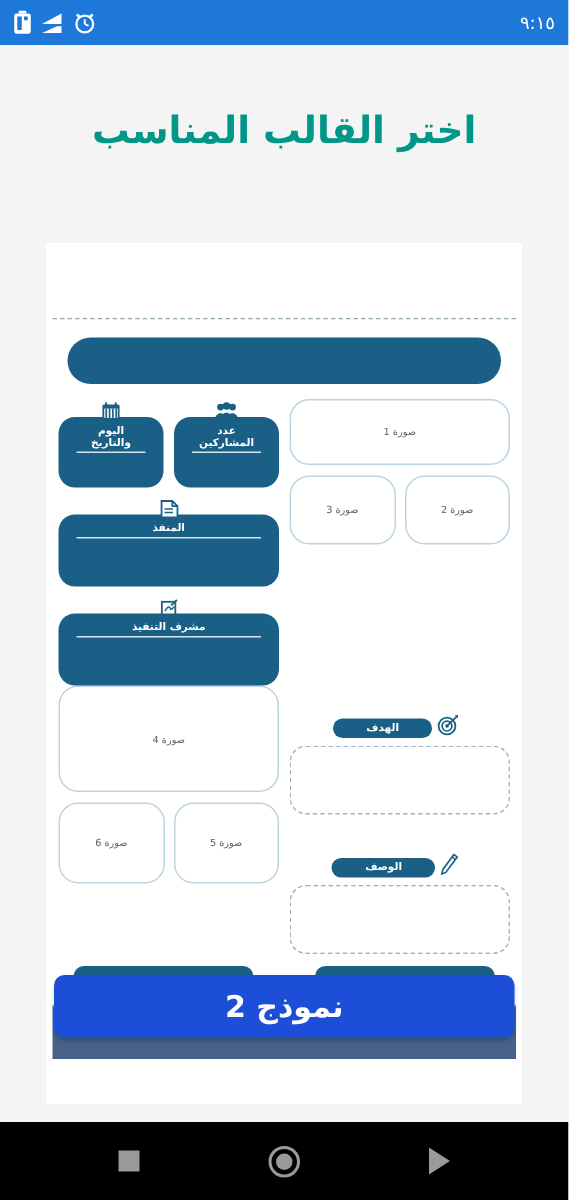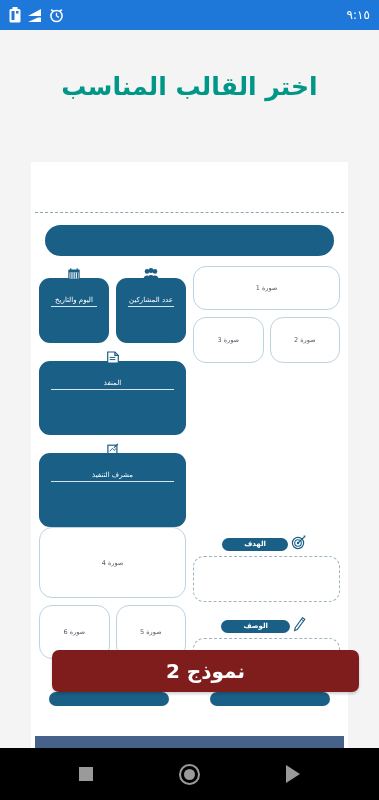--- a/index.html
+++ b/index.html
@@ -130,37 +130,37 @@
   }
   .field-box {
     background: #1a5f85;
     border-radius: 11px;
     padding: 3px 6px 8px 6px;
     position: relative;
   }
   .field-label {
     color: #ffffff;
     font-size: 7px;
-    font-weight: normal;
+    font-weight: bold;
     text-align: center;
     padding-bottom: 2px;
     border-bottom: 1px solid #d7e4ec;
-    margin: 15px 6px;
+    margin: 2px 6px;
     direction: rtl;
   }
   .field-fill { height: 15px; }
   .field-fill-tall { height: 22px; }
 
   
   .mini-row { display: flex; gap: 7px; direction: rtl; }
   .mini-field { flex: 1; position: relative; margin-top: 12px; }
   .mini-field .field-fill { height: 13px; }
 
   
-  .note-block { position: relative; margin-top: 8px; }
+  .note-block { position: relative; margin-top: 19px; }
   .note-tab-wrap {
     display: flex;
     align-items: center;
     justify-content: flex-start;
     gap: 3px;
     padding-right: 34px;
     margin-bottom: 2px;
   }
   .note-tab {
     background: #1a5f85;
@@ -204,34 +204,33 @@
     margin: 0 4px;
   }
 
   
   .select-button {
     position: absolute;
     top: 620px;
     left: 36px;
     width: 307px;
     height: 42px;
-    background: #7f1d1d;
+    background: #1d4ed8;
     border-radius: 7px;
     color: #ffffff;
     font-size: 20px;
     font-weight: bold;
     display: flex;
     align-items: center;
     justify-content: center;
     border: none;
     cursor: pointer;
     box-shadow: 0 2px 3px rgba(0,0,0,0.18);
     font-family: "DejaVu Sans", sans-serif;
     direction: rtl;
-    margin-left: 16px;
   }
 
   
   .next-card {
     position: absolute;
     top: 676px;
     left: 31px;
     width: 317px;
     height: 30px;
     background: #ffffff;

